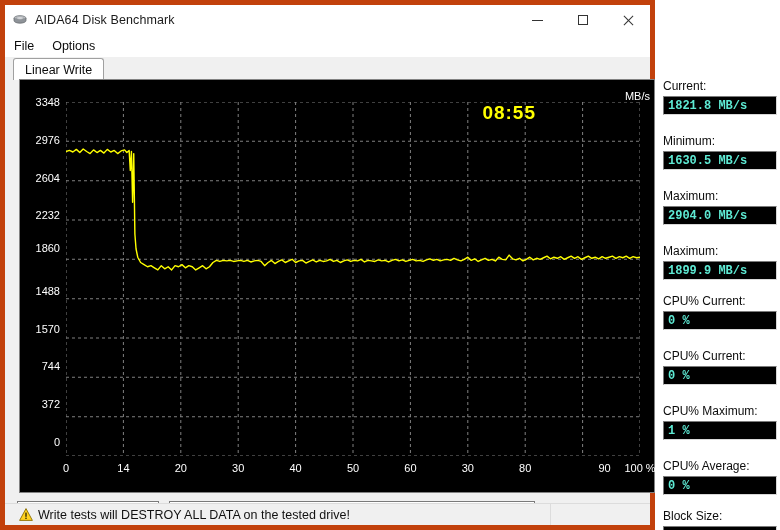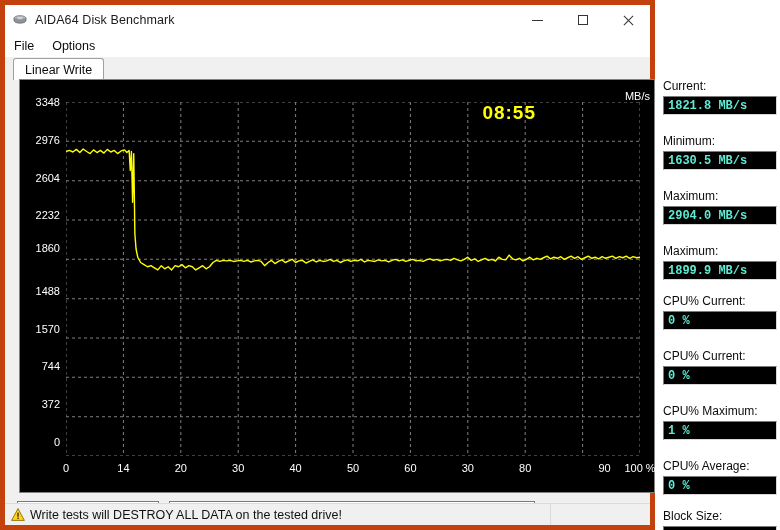--- a/index.html
+++ b/index.html
@@ -325,21 +325,21 @@
     border-top: 1px solid #dcdcdc;
     display: flex;
     align-items: center;
     position: relative;
   }
   .status-left {
     display: flex;
     align-items: center;
     width: 545px;
     height: 100%;
-    padding-left: 6px;
+    padding-left: 14px;
     box-sizing: border-box;
   }
   .status-right {
     flex: 1 1 auto;
     height: 100%;
     border-left: 1px solid #dcdcdc;
   }
   .warn-icon {
     width: 14px;
     height: 13px;

